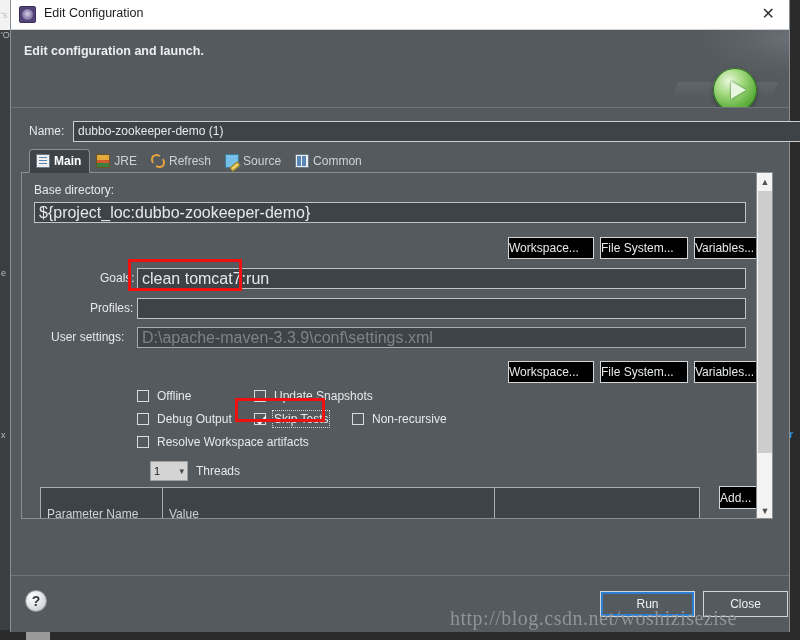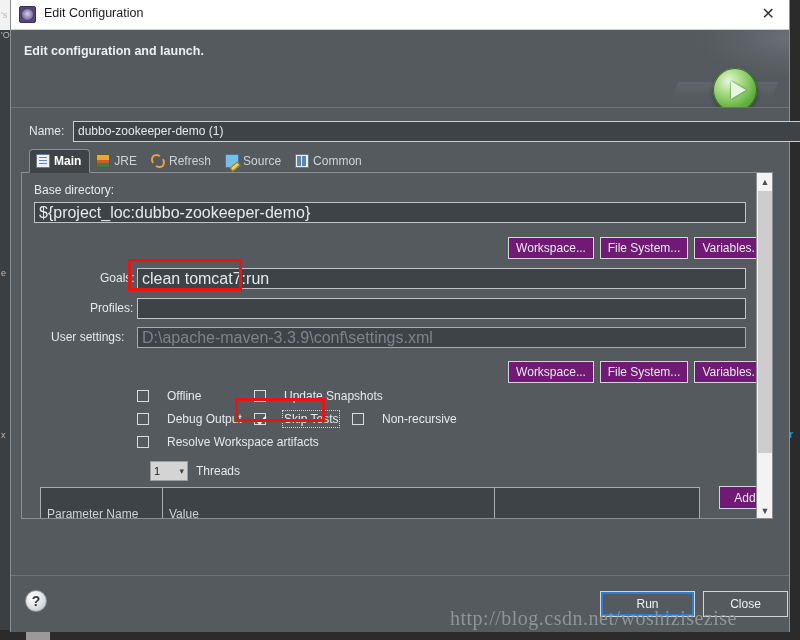--- a/index.html
+++ b/index.html
@@ -170,28 +170,28 @@
   .lbl { position: absolute; font-size: 12px; color: #e6e9eb; }
   .fld {
     position: absolute; height: 21px; background: #3e4347;
     border: 1px solid #c0c4c7; color: #e6e9eb; font-size: 16px;
     padding: 0 4px; line-height: 19px; white-space: nowrap; overflow: hidden;
     font-family: "Liberation Sans", sans-serif;
   }
   .fld.placeholder { color: #7d8488; border-color: #a6abae; }
   .btn {
     position: absolute; height: 22px;
-    background: #701a75; border: 1px solid #d2d6d9;
+    background: #000000; border: 1px solid #d2d6d9;
     color: #e6e9eb; font-size: 12px;
-    display: flex; align-items: center; justify-content: center;
+    display: flex; align-items: center; 
     cursor: pointer; font-family: "Liberation Sans", sans-serif;
   }
 
   
-  .cbx { position: absolute; display: flex; align-items: center; gap: 18px;
+  .cbx { position: absolute; display: flex; align-items: center; gap: 8px;
          font-size: 12px; color: #e6e9eb; cursor: pointer; white-space: nowrap; }
   .box {
     width: 12px; height: 12px; background: #555a5e; border: 1px solid #d8dcdf;
     display: inline-block; position: relative; flex: 0 0 12px;
   }
   .box.checked::after {
     content: ""; position: absolute; left: 3px; top: 0px;
     width: 4px; height: 8px; border: solid #e9edf0;
     border-width: 0 2px 2px 0; transform: rotate(42deg);
   }

